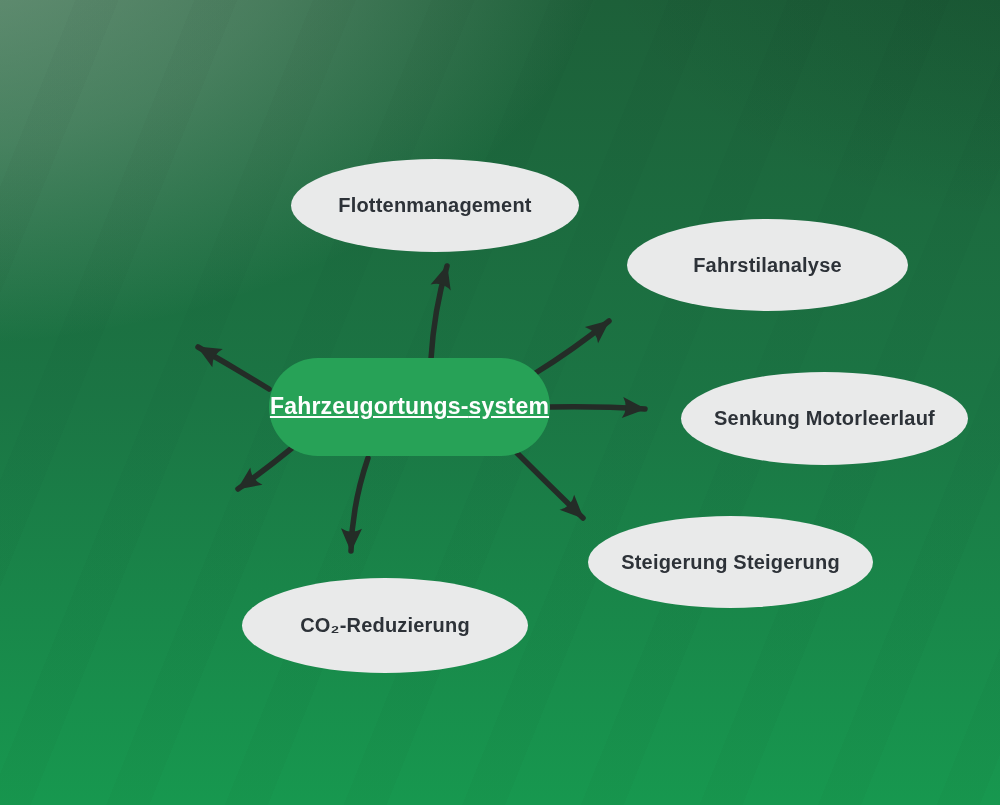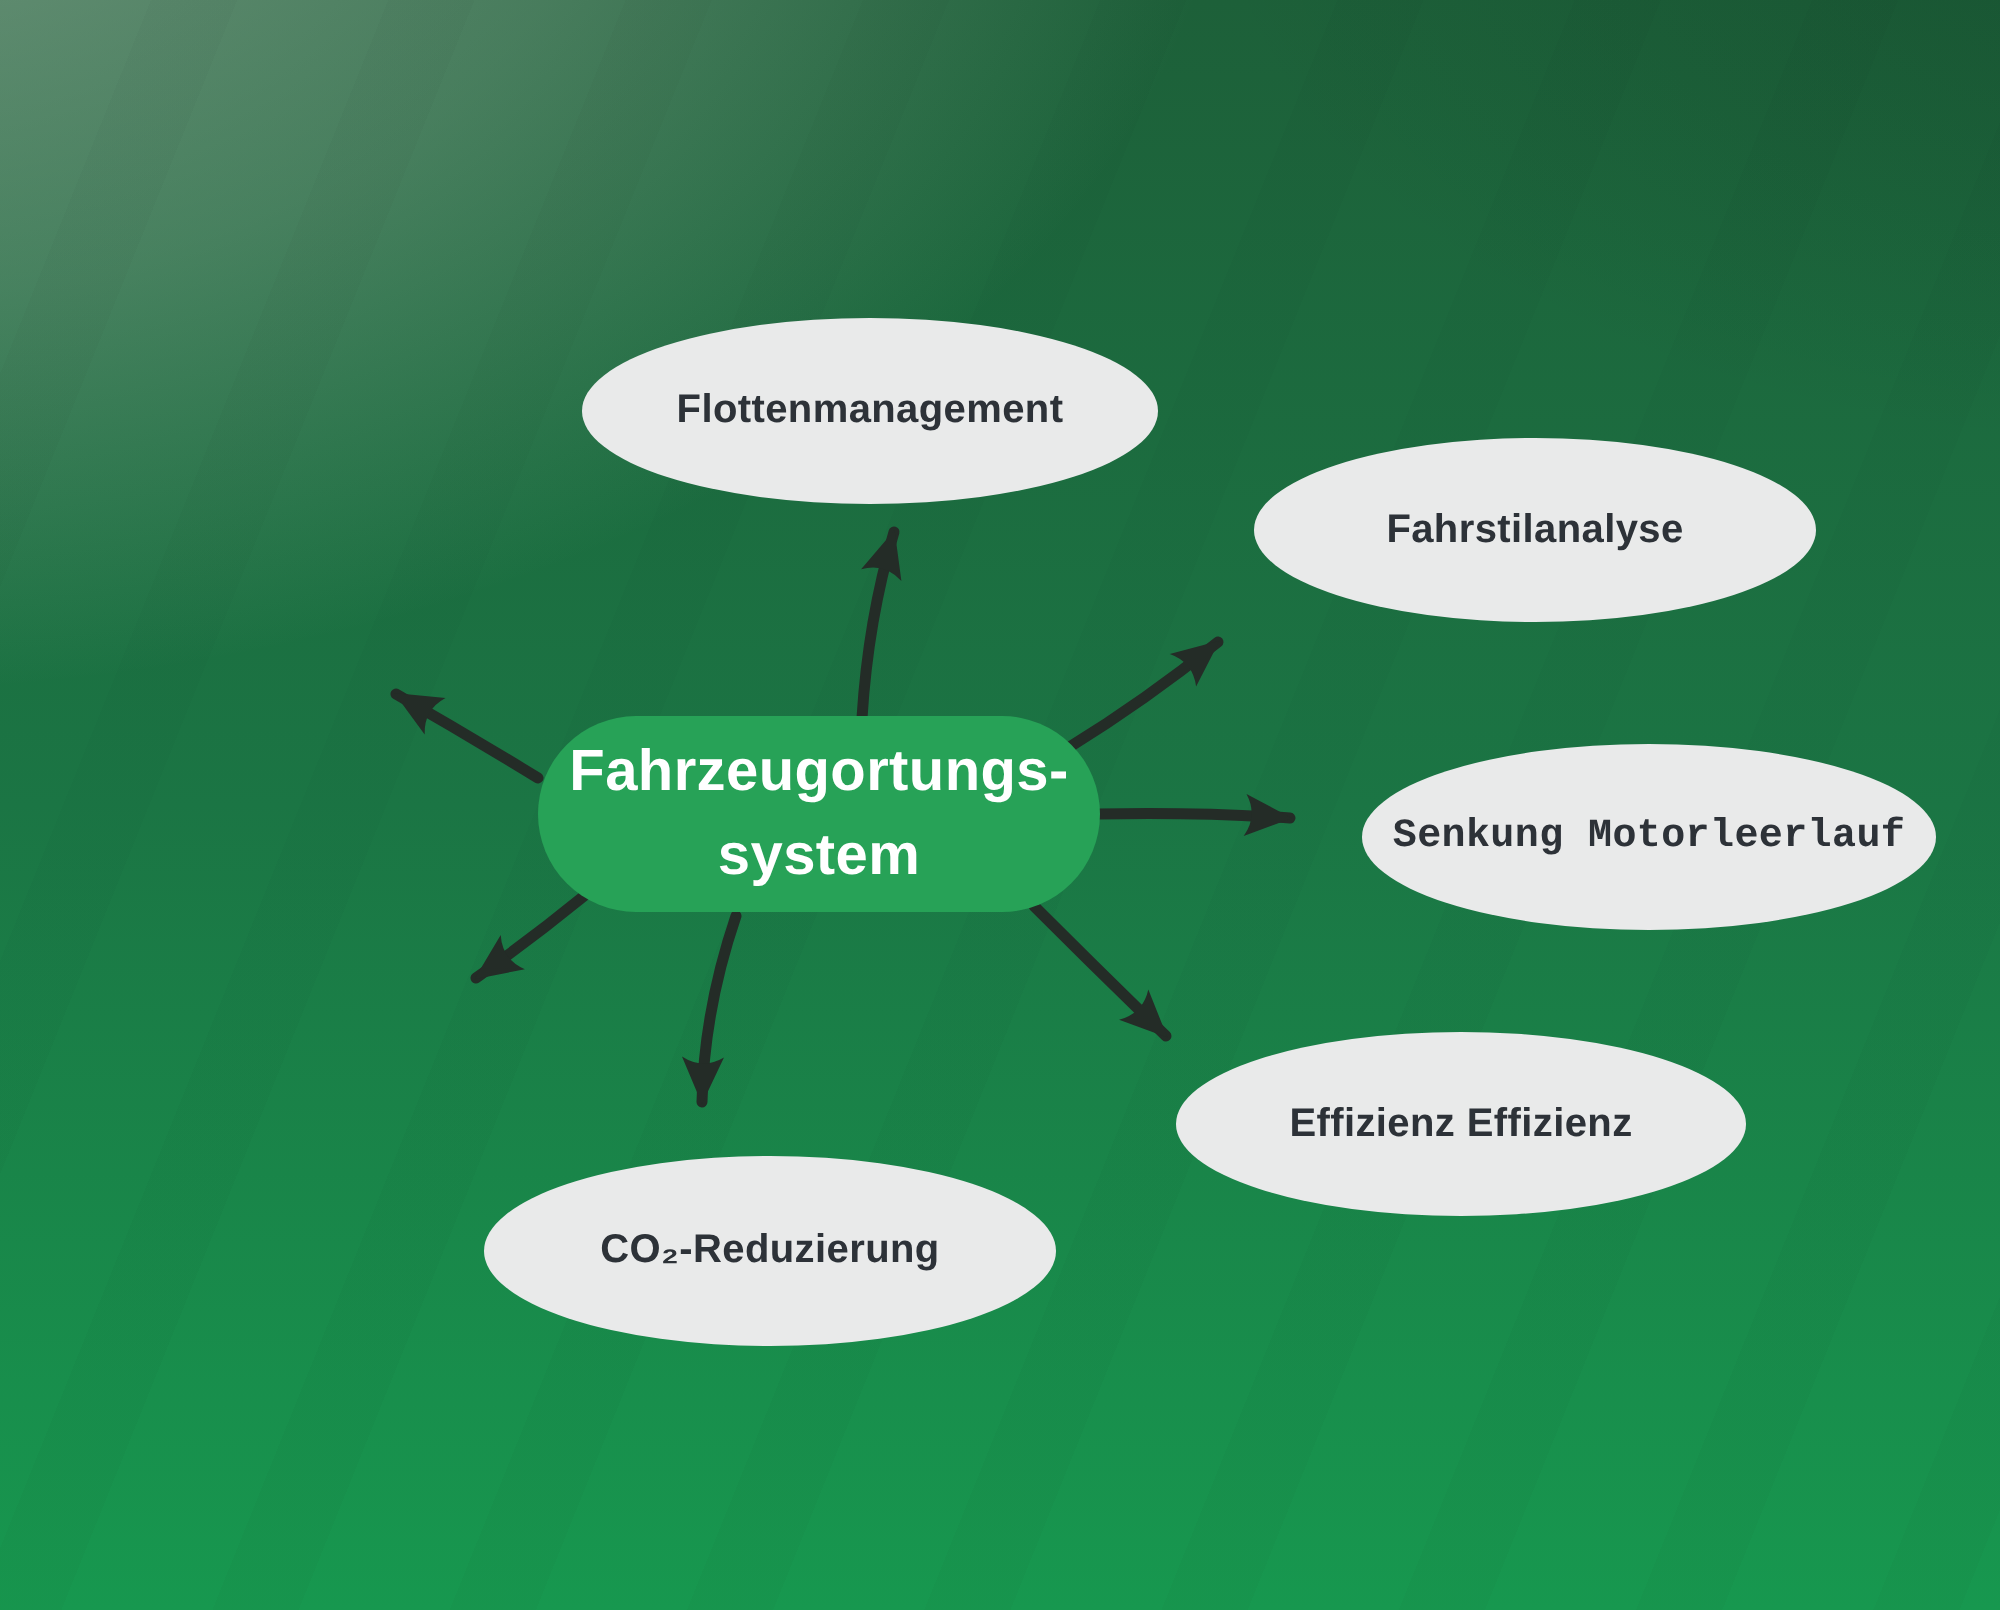--- a/index.html
+++ b/index.html
@@ -48,28 +48,29 @@
     background: #e9eaea;
     color: #2d3238;
     font-weight: 700;
     font-size: 20px;
     letter-spacing: 0.2px;
     border-radius: 50%;
   }
   .node.center {
     background: #27a257;
     color: #ffffff;
-    font-size: 29px;
+    font-size: 23px;
     line-height: 1.45;
     border-radius: 999px;
-    flex-direction: column;
+    flex-direction: row;
+    text-decoration: underline;
   }
   .n-flotten   { left: 291px; top: 159px; width: 288px; height: 93px; }
   .n-fahrstil  { left: 627px; top: 219px; width: 281px; height: 92px; }
-  .n-senkung   { left: 681px; top: 372px; width: 287px; height: 93px; font-family: Liberation Mono, monospace; }
+  .n-senkung   { left: 681px; top: 372px; width: 287px; height: 93px; }
   .n-steiger   { left: 588px; top: 516px; width: 285px; height: 92px; }
   .n-co2       { left: 242px; top: 578px; width: 286px; height: 95px; align-items: center; }
   .n-obd       { left:  25px; top: 462px; width: 211px; height: 95px; }
   .n-fahrer    { left:  31px; top: 237px; width: 208px; height: 95px; }
   .n-center    { left: 269px; top: 358px; width: 281px; height: 98px; }
 </style>
 </head>
 <body>
 
 <div class="canvas">
@@ -102,21 +103,21 @@
 
   <div class="node n-fahrstil">
     <span>Fahrstilanalyse</span>
   </div>
 
   <div class="node n-senkung">
     <span>Senkung Motorleerlauf</span>
   </div>
 
   <div class="node n-steiger">
-    <span>Effizienz Effizienz</span>
+    <span>Steigerung Steigerung</span>
   </div>
 
   <div class="node n-co2">
     <span>CO₂-Reduzierung</span>
   </div>
 
 
 
 </div>
 

